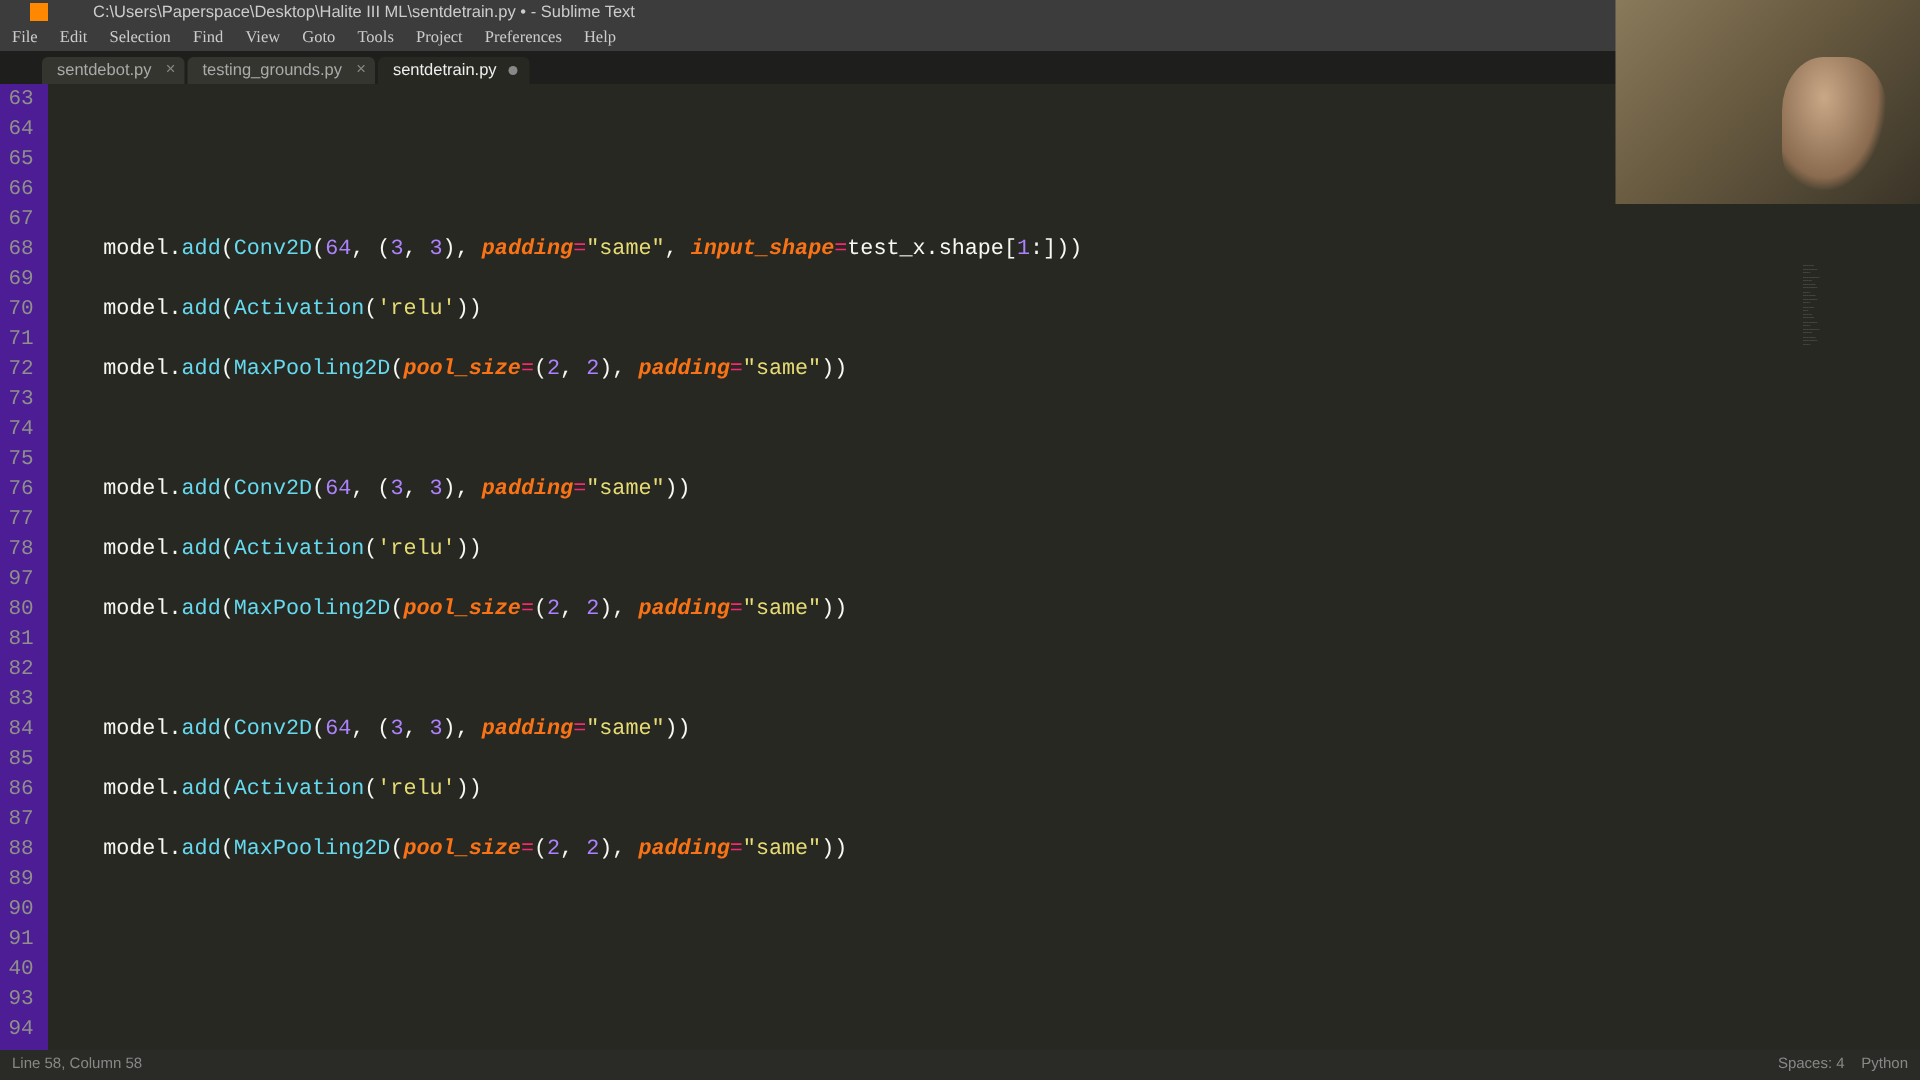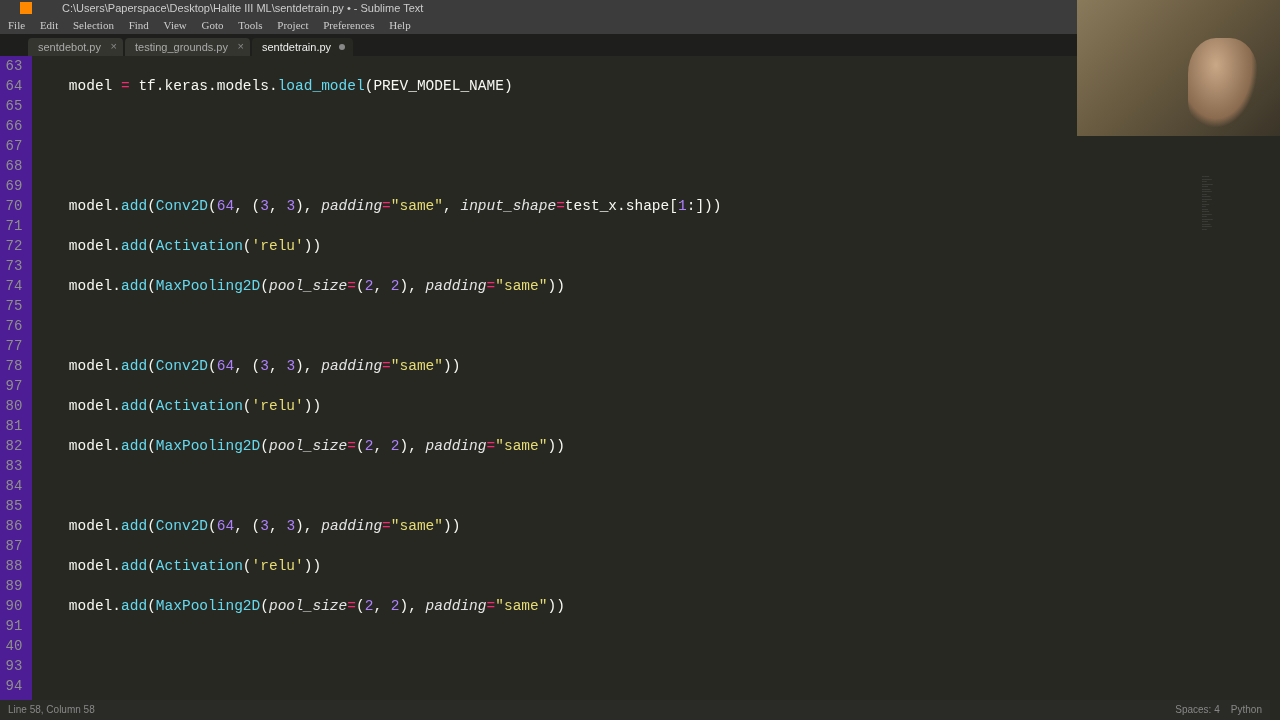--- a/index.html
+++ b/index.html
@@ -120,34 +120,34 @@
 .webcam::after{
   content:'';
   position:absolute;
   right:22px; bottom:8px;
   width:70px; height:90px;
   background: radial-gradient(ellipse at 40% 30%, #c9a887 0%, #8a6b4f 60%, transparent 70%);
   border-radius: 40% 40% 30% 30%;
 }
 .statusbar {
   position: absolute;
-  bottom: 0; left: 0; right: 10px;
+  bottom: 0; left: 0; right: 0;
   height: 20px;
   background: #2a2a26;
   color: #888;
   font-size: 10px;
   line-height: 20px;
   padding: 0 8px;
   font-family: 'Segoe UI', Tahoma, sans-serif;
   display: flex;
   justify-content: space-between;
 }
 
 .k { color: #f92672; }      
-.ki { color: #e5e5e5; font-style: italic; } 
+.ki { color: #f97316; font-style: italic; font-weight: bold; } 
 .fn { color: #66d9ef; }
 .s { color: #e6db74; }      
 .n { color: #ae81ff; }      
 .p { color: #f8f8f2; }     
 </style>
 </head>
 <body>
 
 <div class="titlebar">
   <span class="icon"></span>
@@ -217,21 +217,20 @@
       <div>88</div>
       <div>89</div>
       <div>90</div>
       <div>91</div>
       <div>40</div>
       <div>93</div>
       <div>94</div>
       <div>95</div>
     </div>
   <div class="code">
-<div class="line"><span class="p">    model </span><span class="k">=</span><span class="p"> tf.keras.models.</span><span class="fn">load_model</span><span class="p">(</span><span class="p">PREV_MODEL_NAME</span><span class="p">)</span></div>
 <div class="line"></div>
 <div class="line"></div>
 <div class="line"><span class="p">    model.</span><span class="fn">add</span><span class="p">(</span><span class="fn">Conv2D</span><span class="p">(</span><span class="n">64</span><span class="p">, (</span><span class="n">3</span><span class="p">, </span><span class="n">3</span><span class="p">), </span><span class="ki">padding</span><span class="k">=</span><span class="s">"same"</span><span class="p">, </span><span class="ki">input_shape</span><span class="k">=</span><span class="p">test_x.shape[</span><span class="n">1</span><span class="p">:]))</span></div>
 <div class="line"><span class="p">    model.</span><span class="fn">add</span><span class="p">(</span><span class="fn">Activation</span><span class="p">(</span><span class="s">'relu'</span><span class="p">))</span></div>
 <div class="line"><span class="p">    model.</span><span class="fn">add</span><span class="p">(</span><span class="fn">MaxPooling2D</span><span class="p">(</span><span class="ki">pool_size</span><span class="k">=</span><span class="p">(</span><span class="n">2</span><span class="p">, </span><span class="n">2</span><span class="p">), </span><span class="ki">padding</span><span class="k">=</span><span class="s">"same"</span><span class="p">))</span></div>
 <div class="line"></div>
 <div class="line"><span class="p">    model.</span><span class="fn">add</span><span class="p">(</span><span class="fn">Conv2D</span><span class="p">(</span><span class="n">64</span><span class="p">, (</span><span class="n">3</span><span class="p">, </span><span class="n">3</span><span class="p">), </span><span class="ki">padding</span><span class="k">=</span><span class="s">"same"</span><span class="p">))</span></div>
 <div class="line"><span class="p">    model.</span><span class="fn">add</span><span class="p">(</span><span class="fn">Activation</span><span class="p">(</span><span class="s">'relu'</span><span class="p">))</span></div>
 <div class="line"><span class="p">    model.</span><span class="fn">add</span><span class="p">(</span><span class="fn">MaxPooling2D</span><span class="p">(</span><span class="ki">pool_size</span><span class="k">=</span><span class="p">(</span><span class="n">2</span><span class="p">, </span><span class="n">2</span><span class="p">), </span><span class="ki">padding</span><span class="k">=</span><span class="s">"same"</span><span class="p">))</span></div>
 <div class="line"></div>

